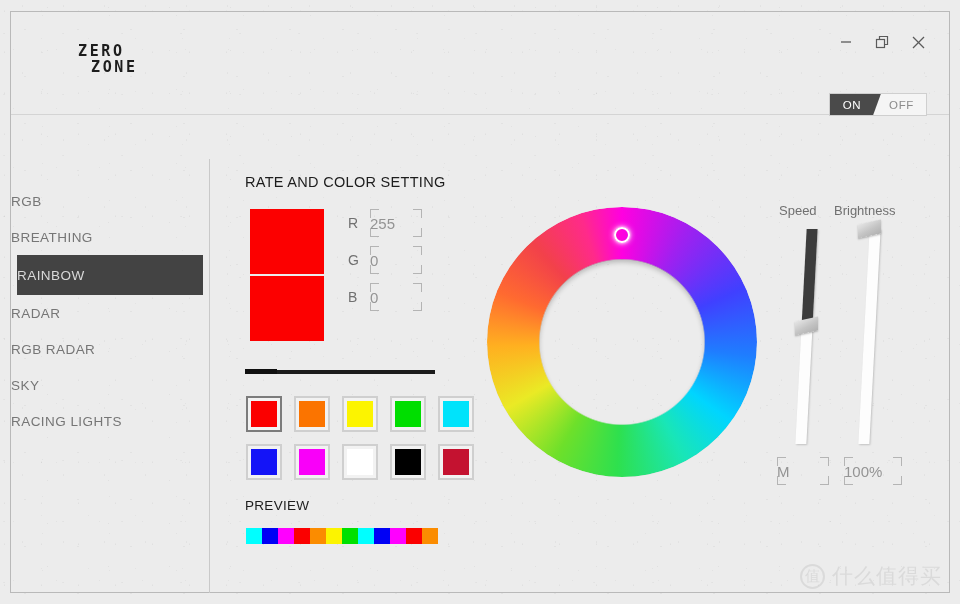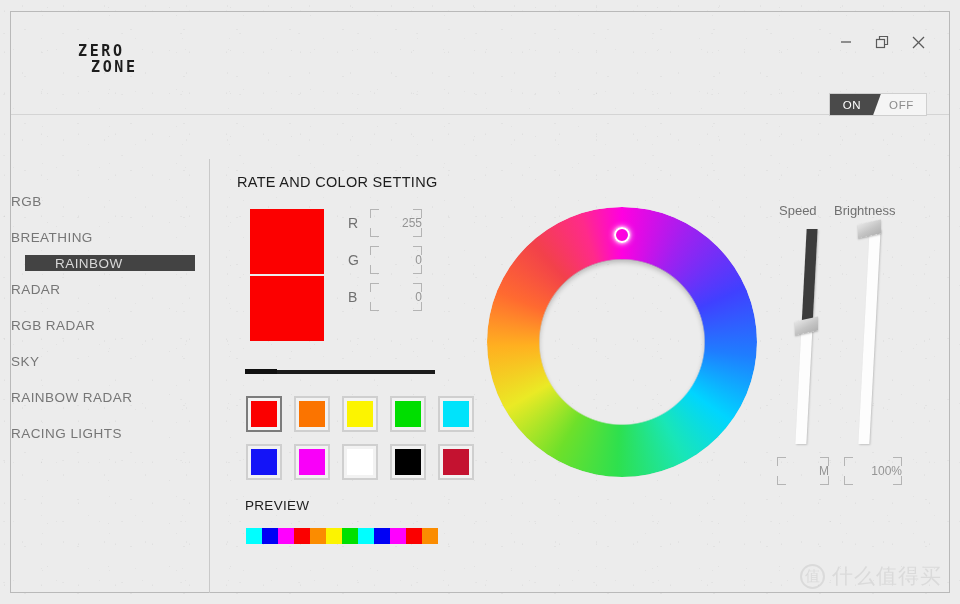--- a/index.html
+++ b/index.html
@@ -146,33 +146,32 @@
     height: 36px;
     display: flex;
     align-items: center;
     font-size: 13.5px;
     letter-spacing: .45px;
     color: #767676;
   }
   .side-item.active {
     background: #434343;
     color: #d8d8d8;
-    margin: 0 14px;
-    height: 16px;
-    padding-left: 30px;
+    margin: 0 6px;
+    height: 40px;
   }
 
   
   .section-title {
     position: absolute;
     font-size: 14.5px;
     letter-spacing: .3px;
     color: #1d1d1d;
   }
-  #rate-title { left: 237px; top: 174px; }
+  #rate-title { left: 245px; top: 174px; }
   #preview-title { left: 245px; top: 498px; font-size: 13.5px; }
 
   
   .cpreview {
     position: absolute;
     left: 250px; top: 209px;
     width: 74px; height: 132px;
   }
   .cpreview .half { width: 100%; height: 65px; }
   .cpreview .gap { height: 2px; background: #ececec; }
@@ -191,22 +190,22 @@
   .rgb-label {
     width: 22px;
     font-size: 14px;
     color: #707070;
   }
   .bracket-box {
     position: relative;
     width: 52px; height: 28px;
     display: flex;
     align-items: center;
-    justify-content: flex-end;
-    font-size: 12px;
+    justify-content: flex-start;
+    font-size: 15px;
     color: #949494;
   }
   .bracket-box::before, .bracket-box::after,
   .bracket-box > i::before, .bracket-box > i::after {
     content: "";
     position: absolute;
     width: 8px; height: 8px;
     border-color: #b4b4b4;
     border-style: solid;
     border-width: 0;
@@ -422,23 +421,20 @@
         <span>RAINBOW</span>
       </div>
       <div class="side-item">
         <span>RADAR</span>
       </div>
       <div class="side-item">
         <span>RGB RADAR</span>
       </div>
       <div class="side-item">
         <span>SKY</span>
-      </div>
-      <div class="side-item">
-        <span>RAINBOW RADAR</span>
       </div>
       <div class="side-item">
         <span>RACING LIGHTS</span>
       </div>
     </div>
 
   <div class="section-title" id="rate-title">RATE AND COLOR SETTING</div>
 
   <div class="cpreview">
     <div class="half" id="cp-top" style="background: rgb(252, 0, 0);"></div>

